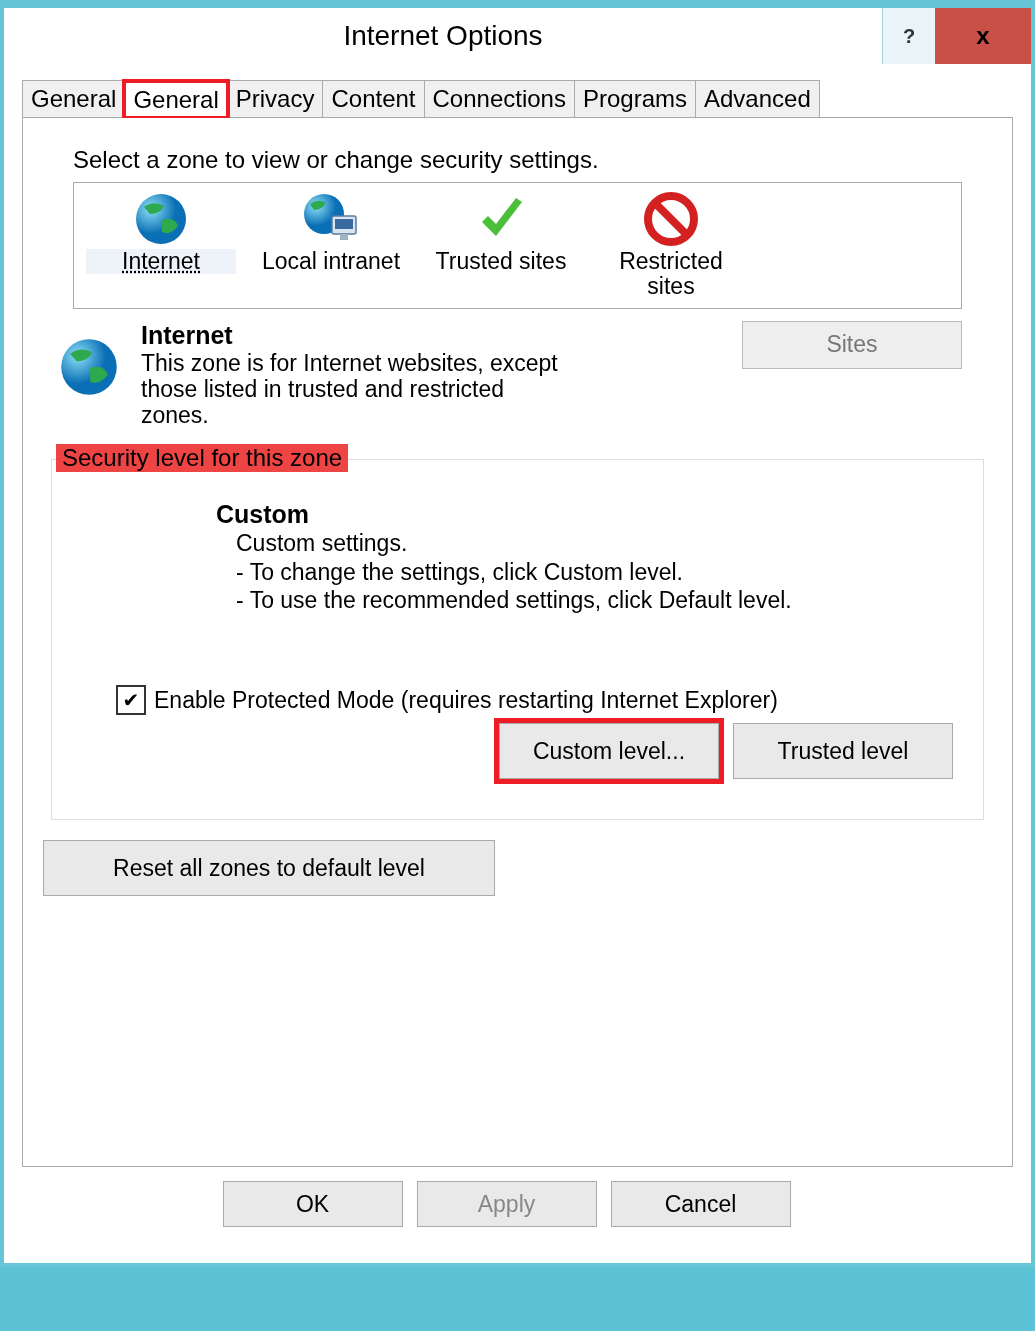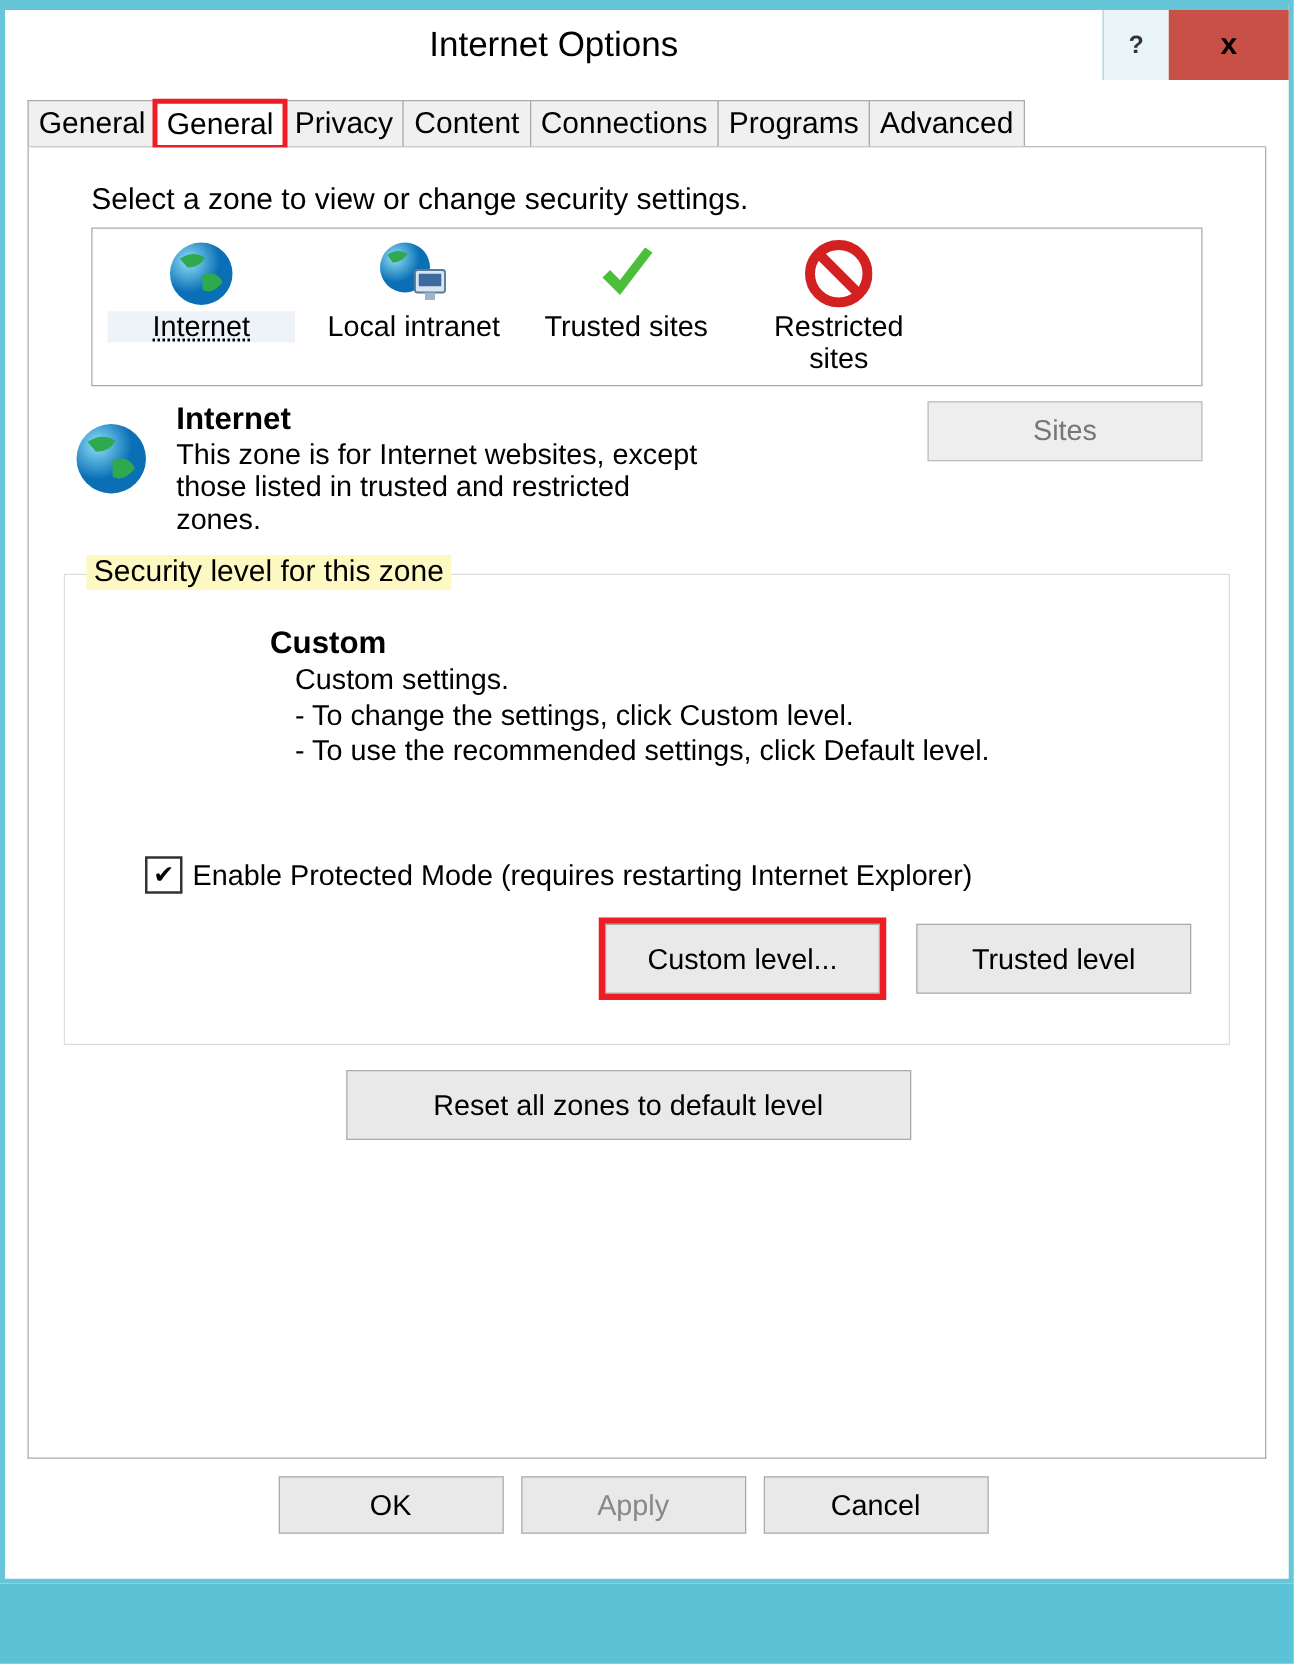--- a/index.html
+++ b/index.html
@@ -21,31 +21,31 @@
 .zone-icon{height:56px;display:flex;align-items:center;justify-content:center;}
 .zone-label{font-size:23px;line-height:1.1;margin-top:2px;}
 .zone-item.selected .zone-label{background:#eef3fa;text-decoration:underline dotted;}
 .desc-row{display:flex;margin:2px 30px 10px 10px;gap:16px;}
 .desc-globe{width:72px;flex:0 0 72px;display:flex;align-items:flex-start;justify-content:center;padding-top:16px;}
 .desc-text{flex:1;}
 .desc-title{font-weight:bold;font-size:25px;}
 .desc-body{font-size:23px;max-width:430px;line-height:1.15;}
 .sites-btn{width:220px;height:48px;font-size:23px;background:#eee;color:#777;border:1px solid #bbb;}
 .fieldset{border:1px solid #ddd;margin:30px 8px 0 8px;position:relative;padding:40px 24px 40px 24px;}
-.legend{position:absolute;top:-16px;left:17px;background:#fef9c3;padding:0 6px;font-size:24px;}
+.legend{position:absolute;top:-16px;left:4px;background:#ef4444;padding:0 6px;font-size:24px;}
 .level-block{margin-left:140px;}
 .level-title{font-weight:bold;font-size:25px;}
 .level-lines{font-size:23px;margin-left:20px;line-height:1.25;}
-.protected-row{margin:70px 0 24px 40px;display:flex;align-items:center;gap:8px;font-size:23px;}
+.protected-row{margin:70px 0 8px 40px;display:flex;align-items:center;gap:8px;font-size:23px;}
 .checkbox{width:26px;height:26px;border:2px solid #333;display:flex;align-items:center;justify-content:center;}
 .checkbox.checked::after{content:"✔";font-size:20px;line-height:1;}
-.level-buttons{display:flex;gap:29px;justify-content:flex-end;margin-right:6px;}
+.level-buttons{display:flex;gap:14px;justify-content:flex-end;margin-right:6px;}
 .lvlbtn{width:220px;height:56px;font-size:23px;background:#e9e9e9;border:1px solid #aaa;}
 .lvlbtn.highlighted{outline:5px solid #ee1c25;outline-offset:0px;}
-.reset-row{display:flex;justify-content:center;margin:20px 30px 0 0;}
+.reset-row{display:flex;justify-content:flex-start;margin:20px 30px 0 0;}
 .resetbtn{width:452px;height:56px;font-size:23px;background:#e9e9e9;border:1px solid #aaa;}
 .bottom-buttons{display:flex;justify-content:center;gap:14px;padding:14px 22px 20px 0;}
 .dlgbtn{width:180px;height:46px;font-size:23px;background:#e9e9e9;border:1px solid #aaa;}
 .dlgbtn.disabled{color:#888;}
 </style>
 </head>
 <body>
 
 <div class="window">
 

